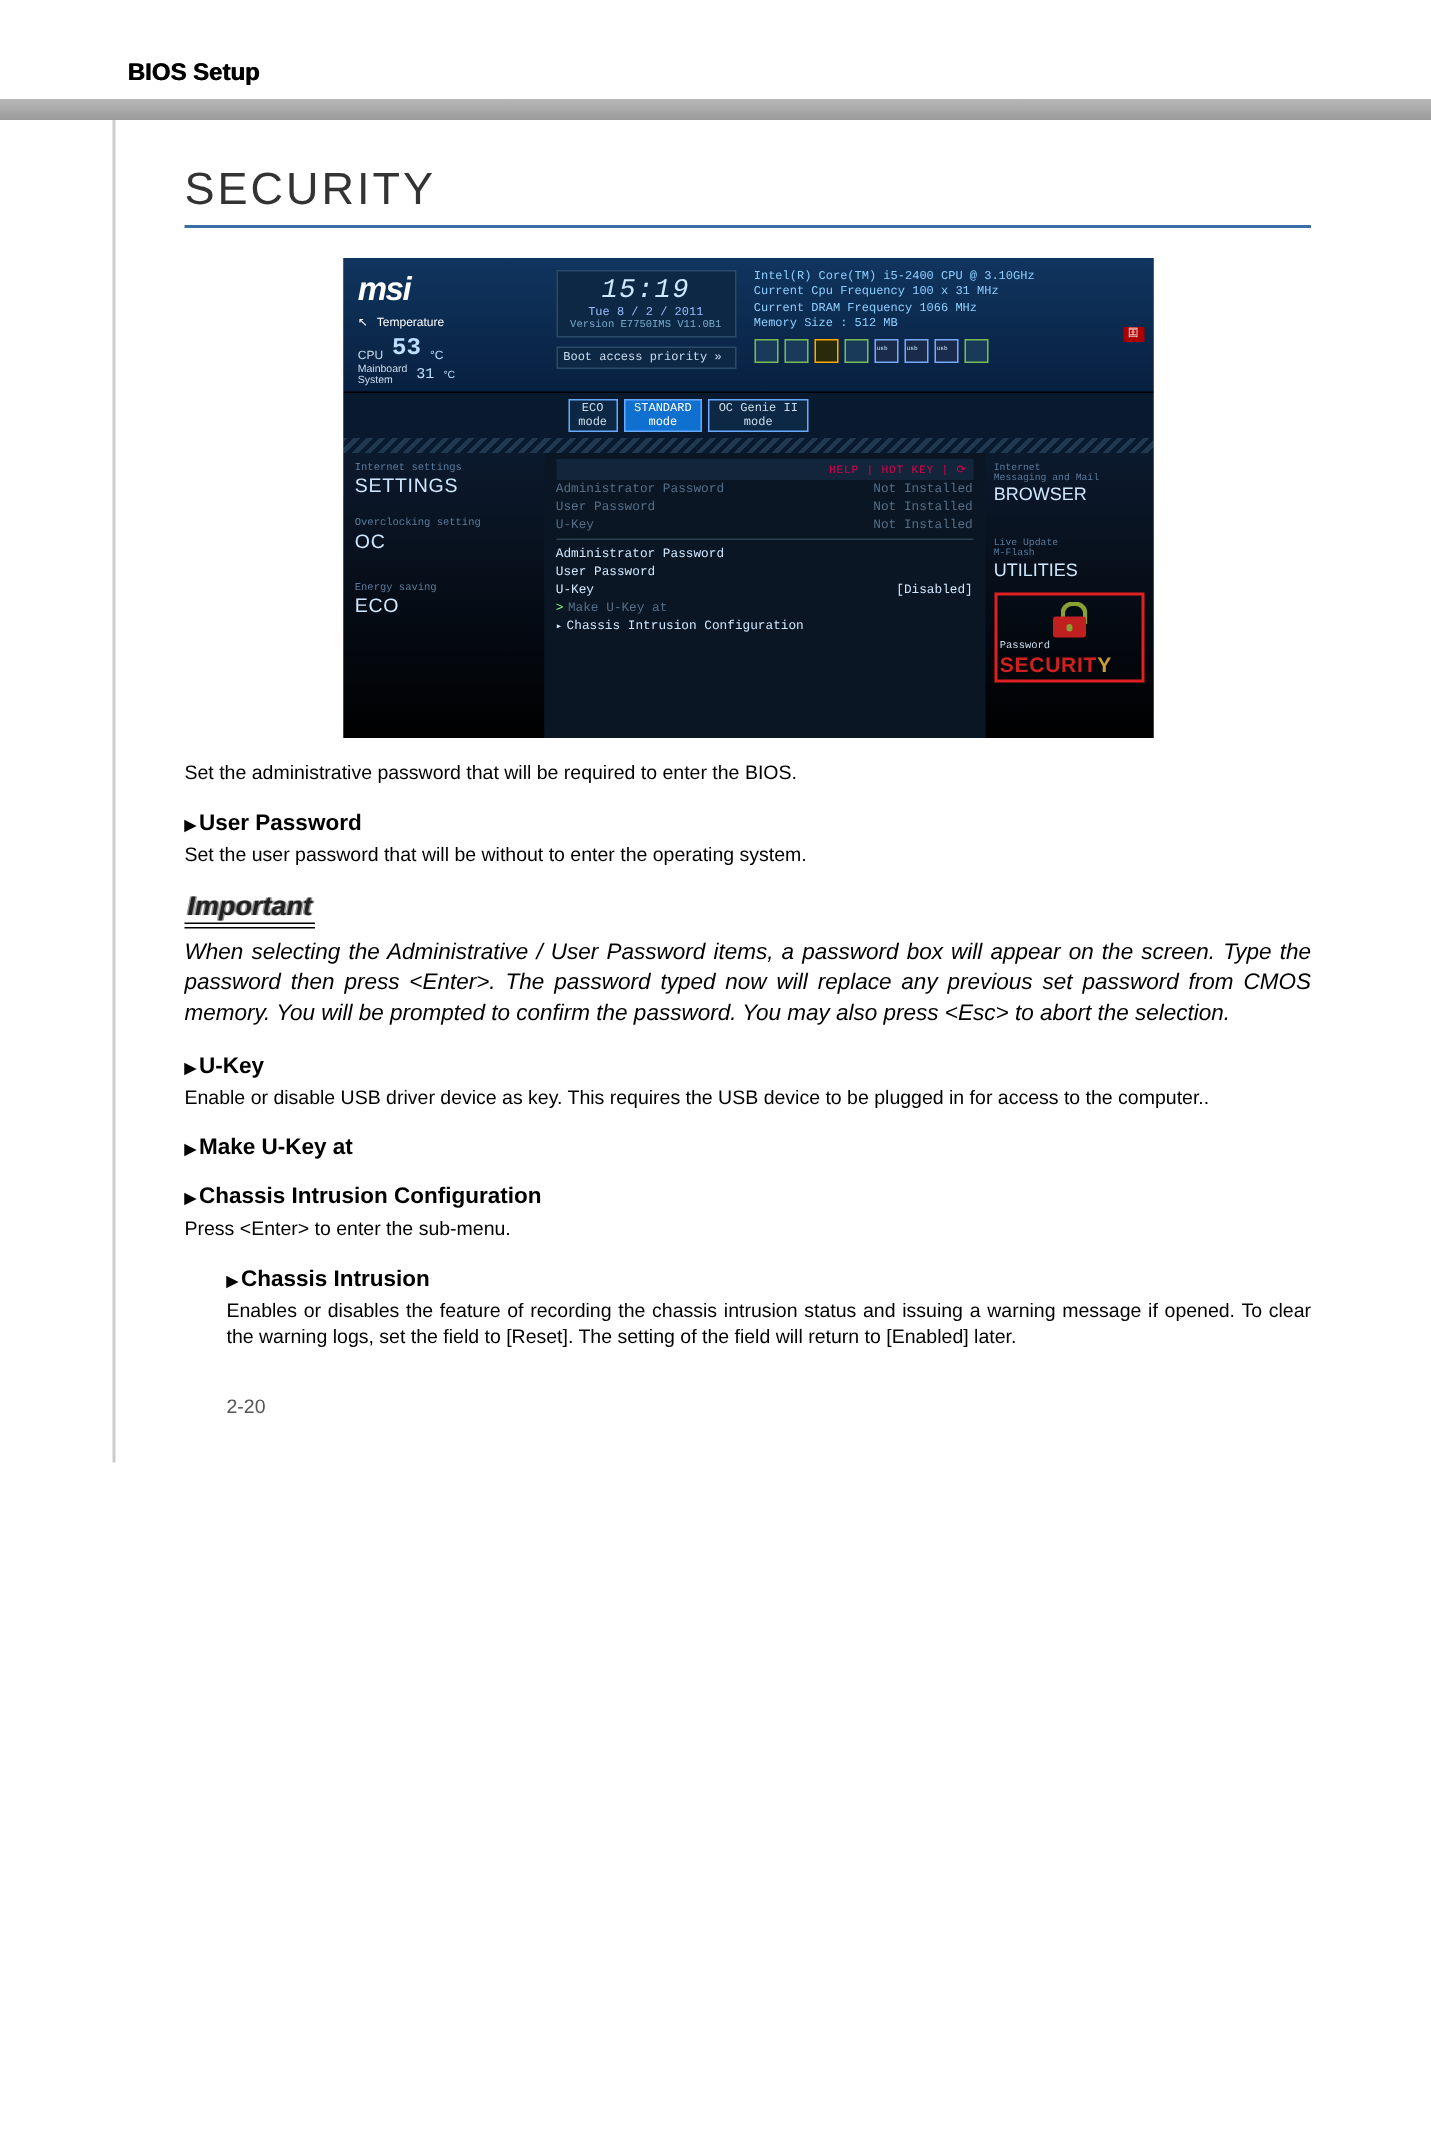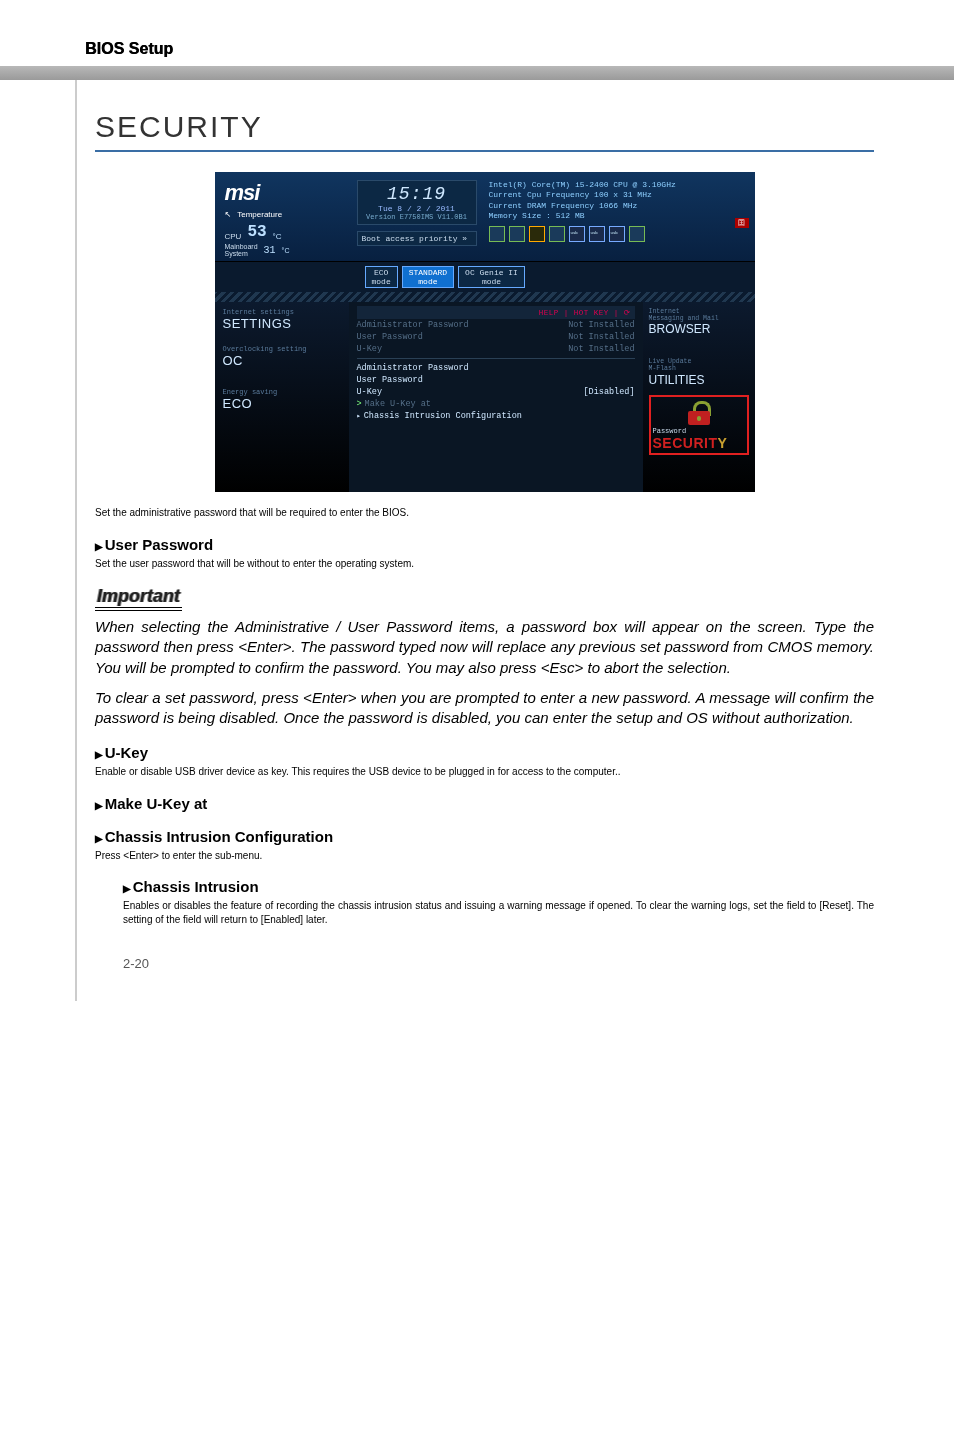--- a/index.html
+++ b/index.html
@@ -23,21 +23,21 @@
     text-shadow: 0.5px 0 #000;
   }
   .gray-bar {
     height: 14px;
     background: linear-gradient(#b8b8b8, #9a9a9a);
     margin-bottom: 0;
   }
   .content-border {
     border-left: 2px solid #ccc;
     margin-left: 75px;
-    padding: 30px 80px 30px 18px;
+    padding: 30px 80px 30px 46px;
   }
   .section-title {
     font-size: 30px;
     font-weight: normal;
     color: #333;
     letter-spacing: 2px;
     border-bottom: 2px solid #3a6ea5;
     padding-bottom: 6px;
     margin-bottom: 20px;
     font-family: Arial, sans-serif;
@@ -150,21 +150,21 @@
   .sec-lock .shackle { position:absolute; top:0; left:9px; width:12px; height:12px; border:3px solid #8aa032; border-bottom:none; border-radius:8px 8px 0 0;}
   .sec-lock .hole { position:absolute; bottom:4px; left:13px; width:4px; height:5px; background:#8aa032; border-radius:2px;}
   .sec-caption { font-size:7px; color:#cde;}
   .sec-big { font-family:Arial,sans-serif; font-size:14px; color:#d02020; font-weight:bold; letter-spacing:0.5px;}
   .sec-big .y { color:#c8a030;}
 
   
   .item-head { font-size:15px; font-weight:bold; margin-top:16px; margin-bottom:4px;}
   .item-head .tri { font-size:10px; margin-right:2px;}
   .item-sub { margin-left:28px;}
-  .body-text { font-size:10px; line-height:1.35; text-align:justify;}
+  .body-text { font-size:13px; line-height:1.35; text-align:justify;}
   .important-head {
     font-style:italic; font-weight:bold; font-size:18px; color:#222;
     border-bottom:4px double #000; display:inline-block; padding:0 2px;
     text-shadow: 1px 0 #999, -1px 0 #999;
     margin-top:16px;
   }
   .important-body { font-style:italic; font-size:15px; line-height:1.35; text-align:justify; margin-top:6px;}
   .footer-num { font-size:13px; color:#555; padding-left:28px; margin-top:30px;}
 </style>
 </head>
@@ -315,21 +315,20 @@
       </div>
     </div>
 
     <div class="body-text">Set the administrative password that will be required to enter the BIOS.</div>
 
     <div class="item-head"><span class="tri">▶</span><span>User Password</span></div>
     <div class="body-text">Set the user password that will be without to enter the operating system.</div>
 
     <div><span class="important-head">Important</span></div>
     <div class="important-body">When selecting the Administrative / User Password items, a password box will appear on the screen. Type the password then press &lt;Enter&gt;. The password typed now will replace any previous set password from CMOS memory. You will be prompted to confirm the password. You may also press &lt;Esc&gt; to abort the selection.</div>
-    <div class="important-body" style="margin-top:10px;">To clear a set password, press &lt;Enter&gt; when you are prompted to enter a new password. A message will confirm the password is being disabled. Once the password is disabled, you can enter the setup and OS without authorization.</div>
 
     <div class="item-head"><span class="tri">▶</span><span>U-Key</span></div>
     <div class="body-text">Enable or disable USB driver device as key. This requires the USB device to be plugged in for access to the computer..</div>
 
     <div class="item-head"><span class="tri">▶</span><span>Make U-Key at</span></div>
 
     <div class="item-head"><span class="tri">▶</span><span>Chassis Intrusion Configuration</span></div>
     <div class="body-text">Press &lt;Enter&gt; to enter the sub-menu.</div>
 
     <div class="item-sub">

